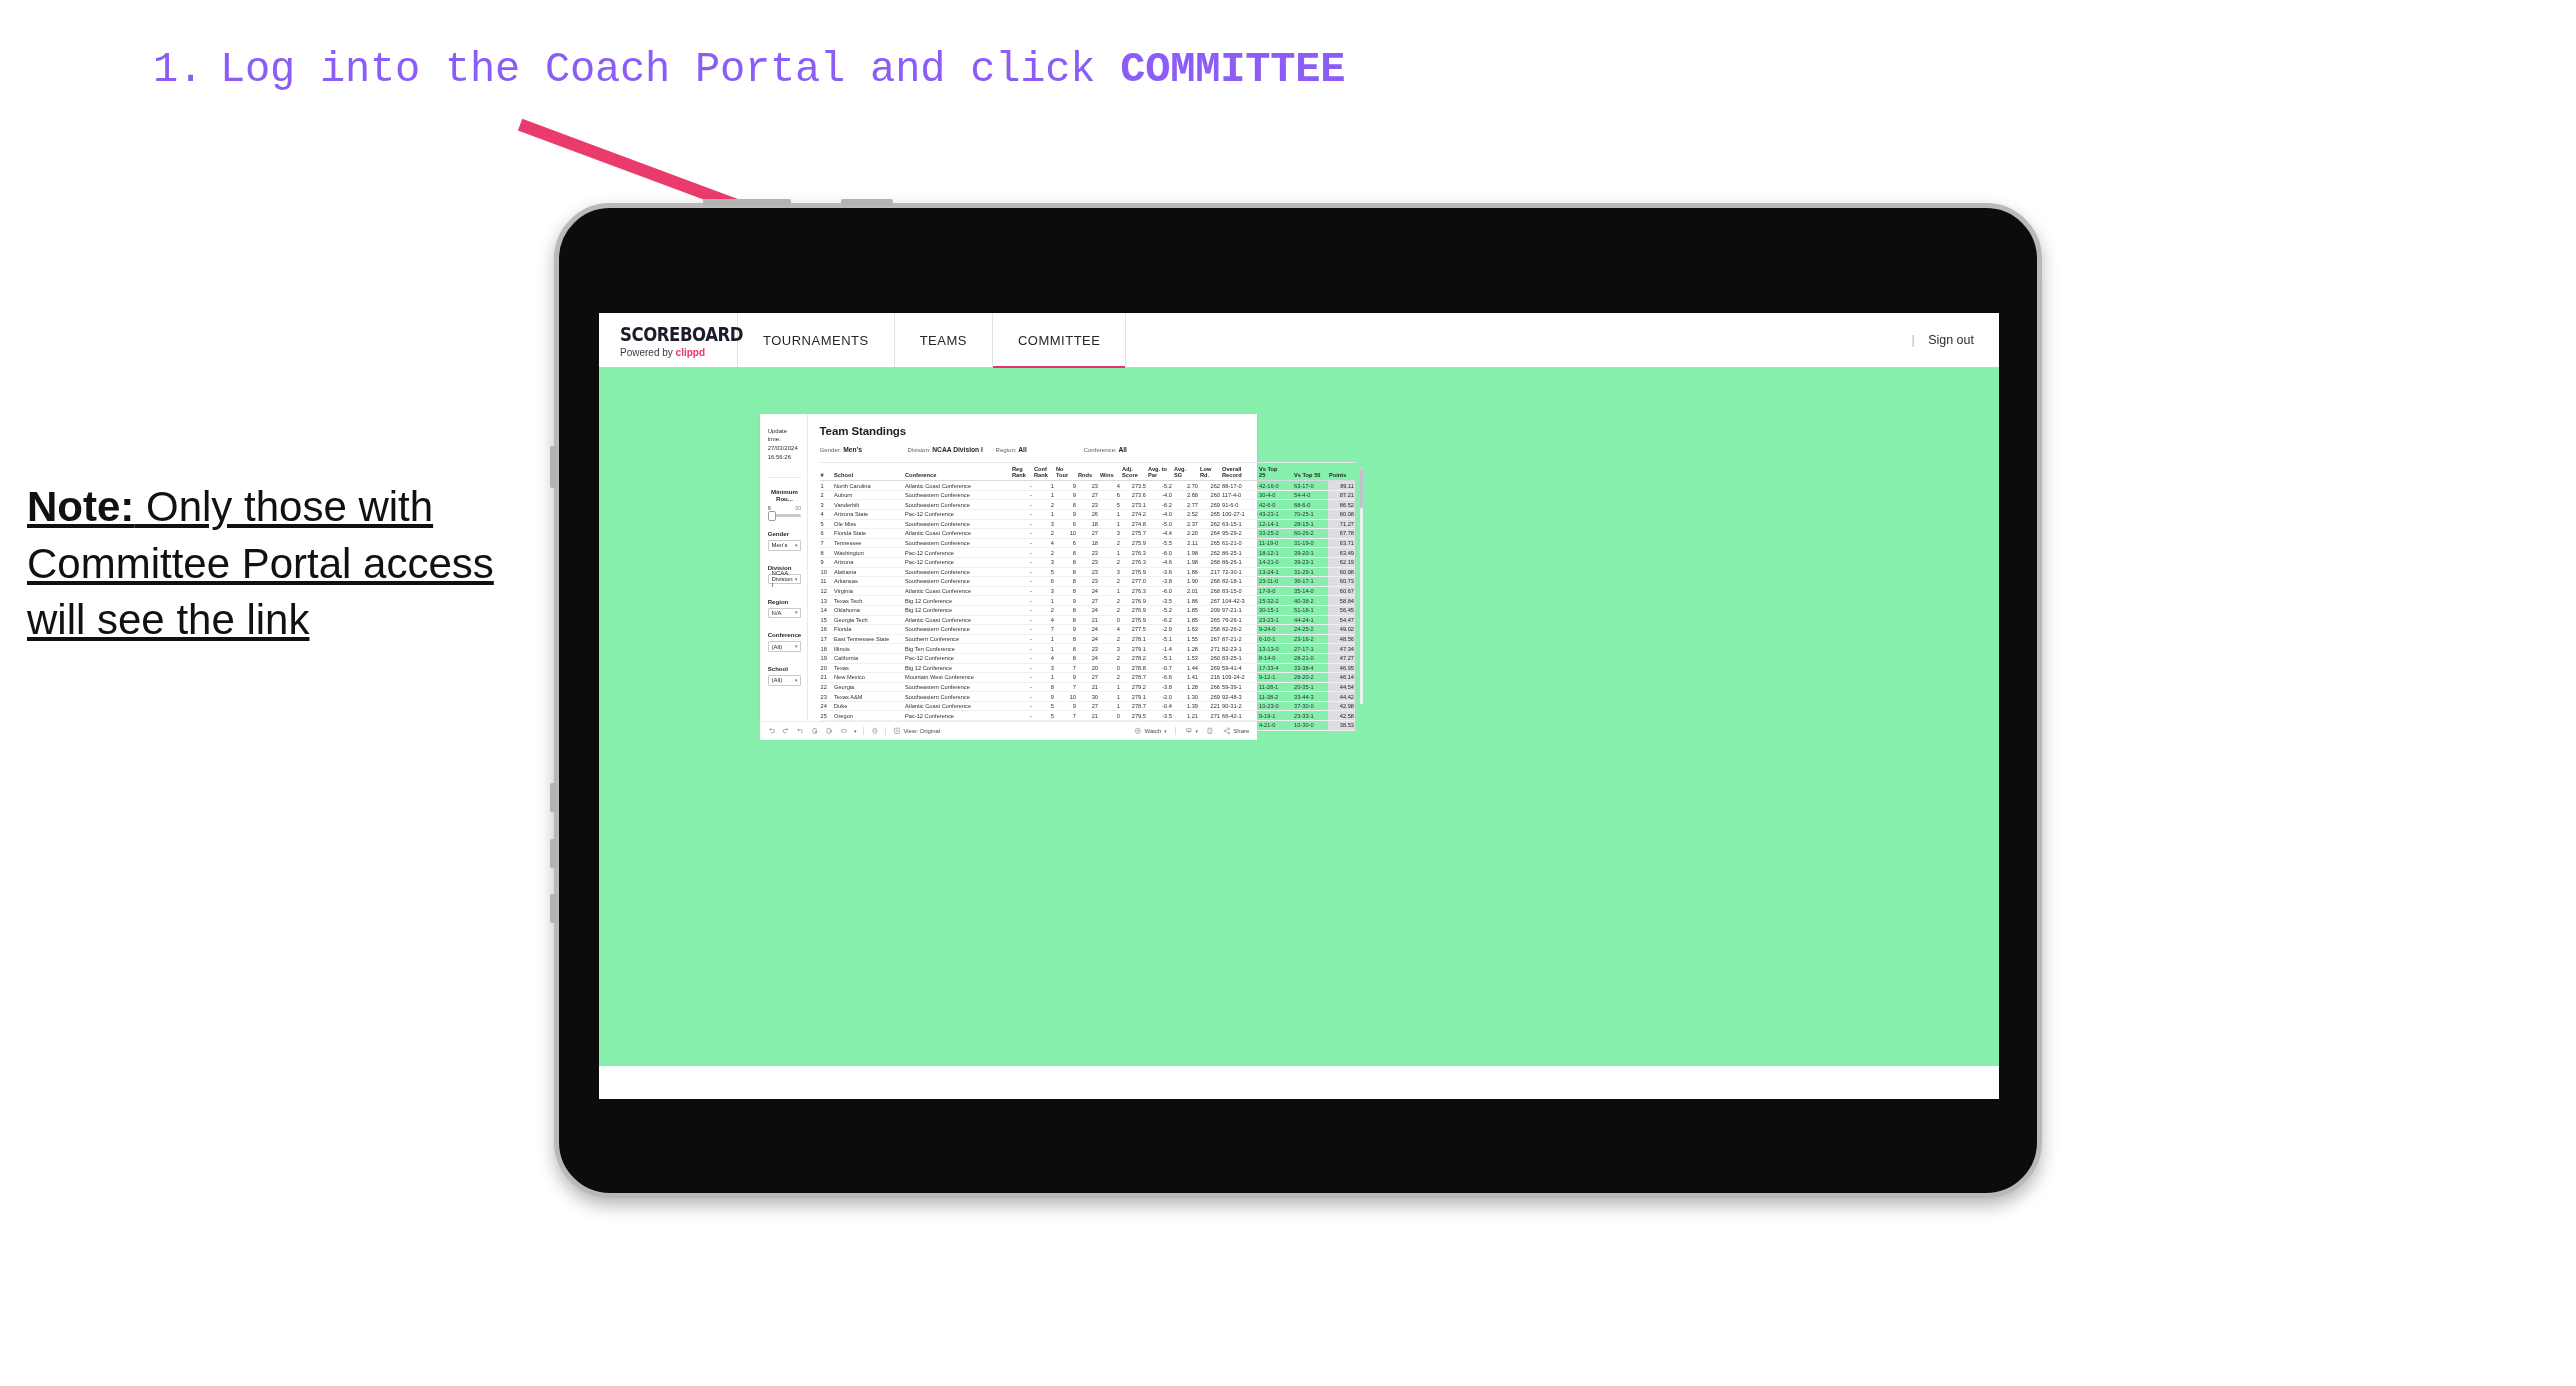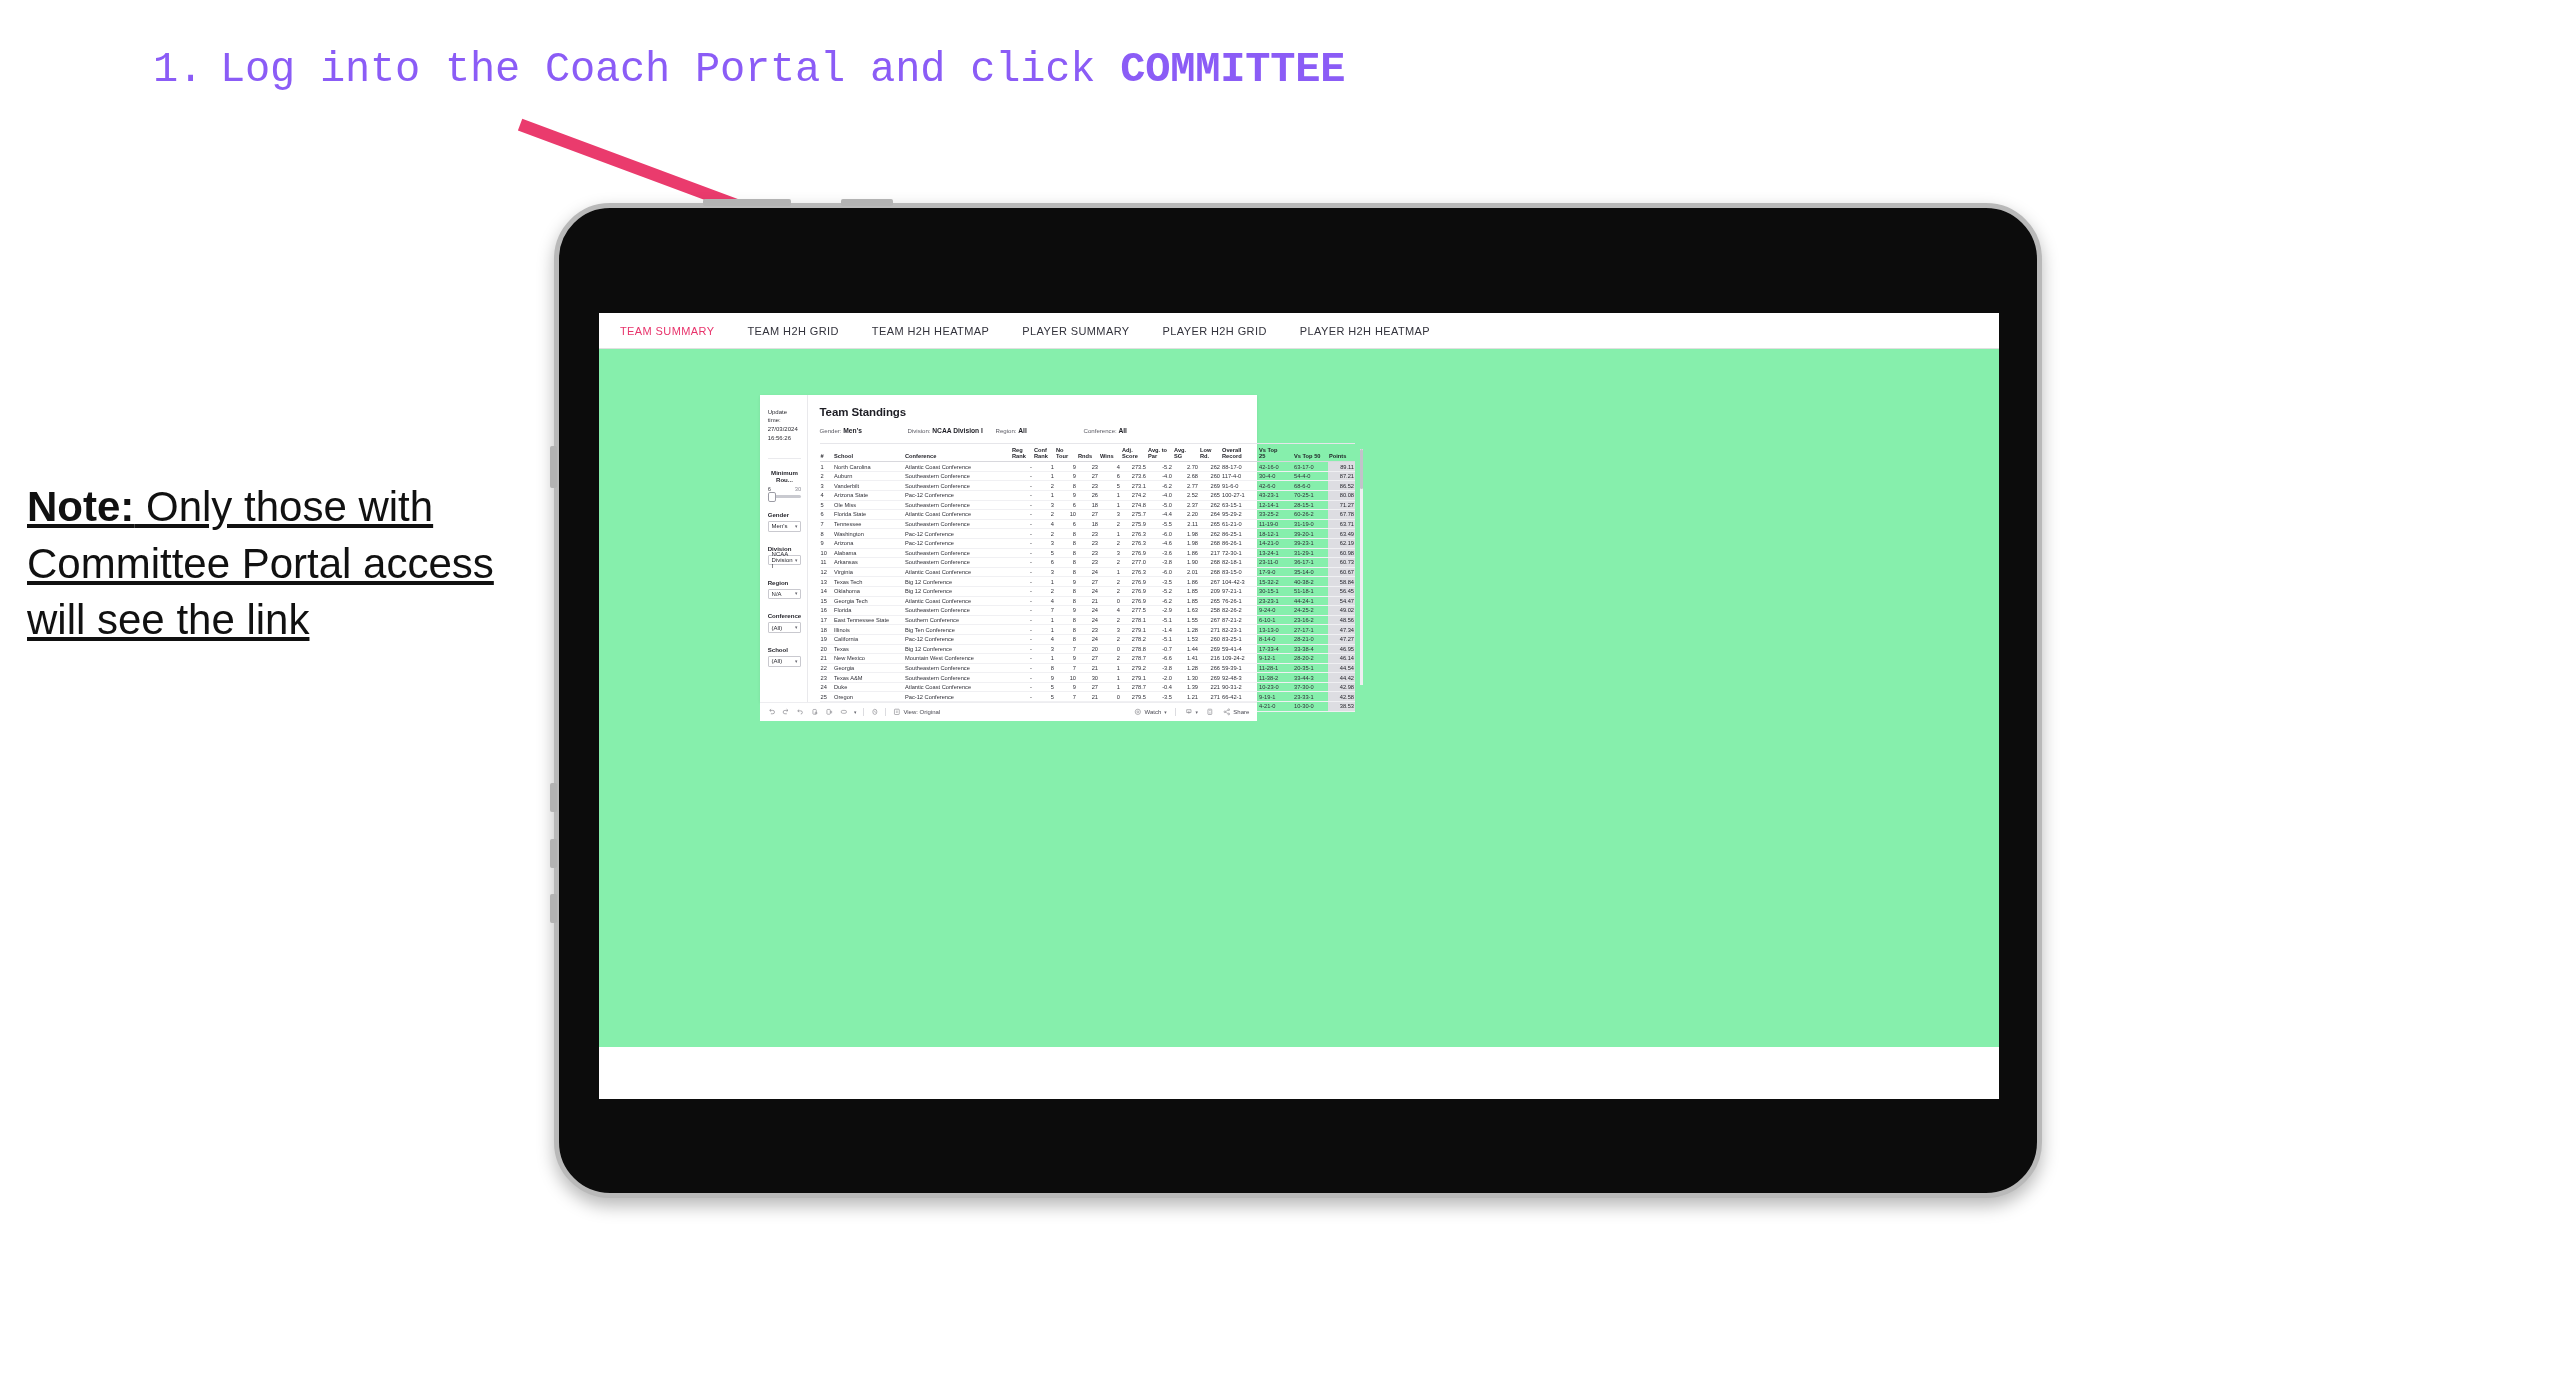--- a/index.html
+++ b/index.html
@@ -219,29 +219,42 @@
 <div id="tablet">
   <div class="tablet-btn" id="tablet-power"></div>
   <div class="tablet-btn" id="tablet-vol-1"></div>
   <div class="tablet-btn" id="tablet-side-1"></div>
   <div class="tablet-btn" id="tablet-side-2"></div>
   <div class="tablet-btn" id="tablet-side-3"></div>
   <div class="tablet-btn" id="tablet-side-4"></div>
 
   <div id="screen">
 
-
-    <div id="portal-subnav">
-      <div class="subnav-item active">TEAM SUMMARY</div>
-      <div class="subnav-item">TEAM H2H GRID</div>
-      <div class="subnav-item">TEAM H2H HEATMAP</div>
-      <div class="subnav-item">PLAYER SUMMARY</div>
-      <div class="subnav-item">PLAYER H2H GRID</div>
-      <div class="subnav-item">PLAYER H2H HEATMAP</div>
+    <div id="portal-topnav">
+      <div id="brand">
+        <div id="brand-title">SCOREBOARD</div>
+        <div id="brand-sub"><span>Powered by </span><span class="clippd">clippd</span></div>
+      </div>
+
+      <div class="topnav-item">
+        <span>TOURNAMENTS</span>
+      </div>
+      <div class="topnav-item">
+        <span>TEAMS</span>
+      </div>
+      <div class="topnav-item active">
+        <span>COMMITTEE</span>
+      </div>
+
+      <div id="topnav-right">
+        <span id="topnav-divider">|</span>
+        <span>Sign out</span>
+      </div>
     </div>
+
 
     <div id="viz-canvas">
 
       <div id="viz-sheet">
 
         <div id="viz-filters">
           <div id="update-label">
             <div>Update time:</div>
             <div>27/03/2024 16:56:26</div>
           </div>

